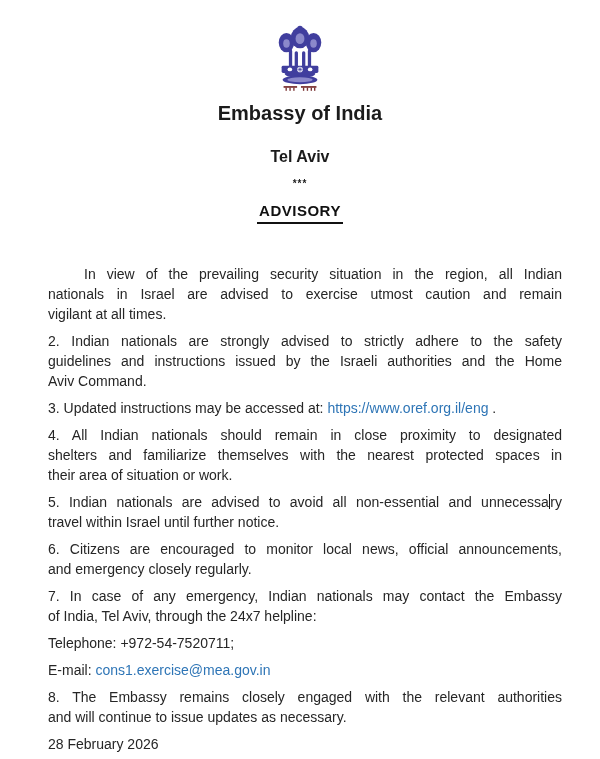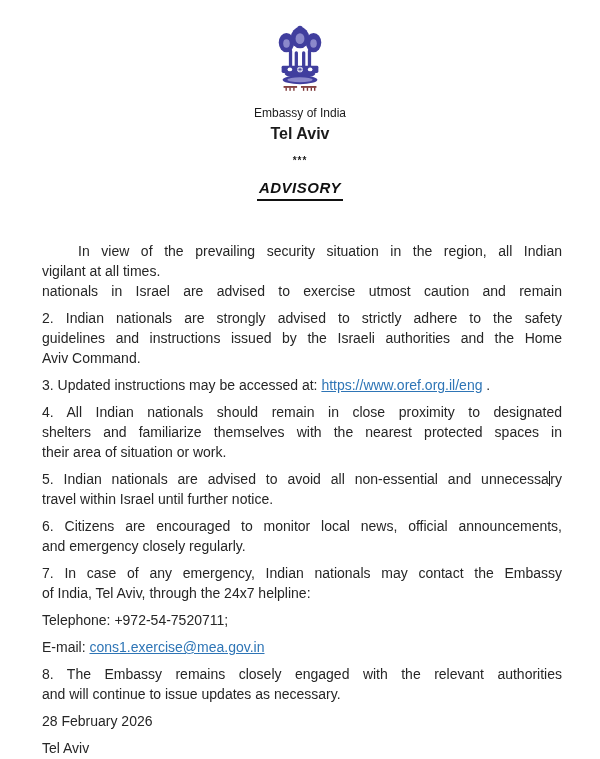--- a/index.html
+++ b/index.html
@@ -1,30 +1,30 @@
 <!DOCTYPE html>
 <html><head>
 <meta charset="utf-8">
 <style>
   html,body{margin:0;padding:0;background:#ffffff;}
   body{width:600px;height:759px;overflow:hidden;font-family:"Liberation Sans","DejaVu Sans",sans-serif;color:#262626;}
   .page{width:600px;height:759px;box-sizing:border-box;padding:0 38px;background:#fff;}
   .header{text-align:center;}
   .emblem{display:block;margin:24px auto 9px auto;}
-  .org{font-size:12px;font-weight:normal;color:#1b1b1b;line-height:20px;margin-bottom:1px;}
+  .org{font-size:20px;font-weight:bold;color:#1b1b1b;line-height:20px;margin-bottom:24px;}
   .city{font-size:16px;font-weight:bold;color:#1b1b1b;line-height:20px;margin-bottom:11px;}
   .stars{font-size:10px;font-weight:bold;color:#1b1b1b;letter-spacing:1px;line-height:12px;margin-bottom:12px;}
-  .title-wrap{margin-bottom:0;font-style:italic;}
+  .title-wrap{margin-bottom:0;}
   .title{display:inline-block;font-size:15px;font-weight:bold;color:#111;letter-spacing:.5px;border-bottom:2px solid #111;padding:0 2px 2px 2px;line-height:18px;}
   .bodytext{margin-top:40px;font-size:14px;line-height:20px;}
-  .para{margin:0 0 7px 4px;}
+  .para{margin:0 0 7px 10px;}
   .line{text-align:left;}
   .jline{text-align:justify;text-align-last:justify;}
   .indent{text-indent:36px;}
-  .link{color:#2e75b6;text-decoration:underline;cursor:pointer;}
+  .link{color:#2e75b6;cursor:pointer;}
   .caret{display:inline-block;width:1.5px;height:15px;background:#161616;vertical-align:-2px;}
   .italic{}
 </style>
 </head>
 <body>
 
 <div class="page">
 
   <div class="header">
     <svg class="emblem" width="58" height="70" viewBox="0 0 60 72" xmlns="http://www.w3.org/2000/svg">
@@ -83,22 +83,22 @@
     <div class="org">Embassy of India</div>
     <div class="city">Tel Aviv</div>
     <div class="stars">***</div>
     <div class="title-wrap"><span class="title">ADVISORY</span></div>
   </div>
 
   <div class="bodytext">
 
     <div class="para">
       <div class="line jline indent">In view of the prevailing security situation in the region, all Indian</div>
+      <div class="line jline">nationals in Israel are advised to exercise utmost caution and remain</div>
       <div class="line">vigilant at all times.</div>
-      <div class="line jline">nationals in Israel are advised to exercise utmost caution and remain</div>
     </div>
 
     <div class="para">
       <div class="line jline">2. Indian nationals are strongly advised to strictly adhere to the safety</div>
       <div class="line jline">guidelines and instructions issued by the Israeli authorities and the Home</div>
       <div class="line">Aviv Command.</div>
     </div>
 
     <div class="para">
       <div class="line"><span>3. Updated instructions may be accessed at: </span><a class="link">https://www.oref.org.il/eng</a><span> .</span></div>

